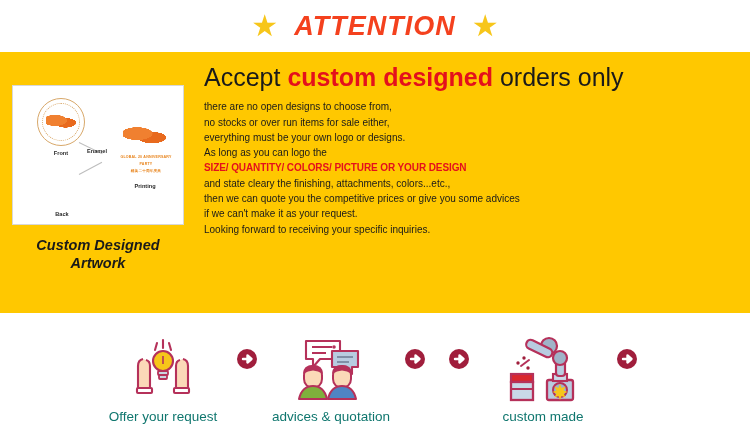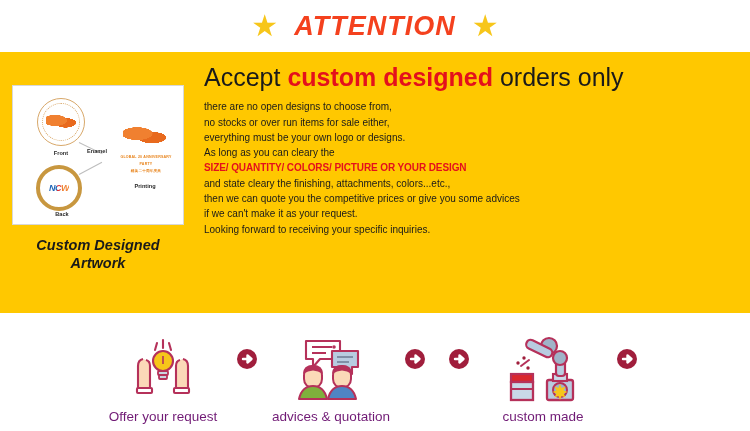--- a/index.html
+++ b/index.html
@@ -178,21 +178,21 @@
     align-items: center; justify-content: flex-end;
     height: 104px;
   }
   .step-icon {
     height: 66px;
     display: flex; align-items: center; justify-content: center;
   }
   .step-label {
     margin-top: 7px;
     font-size: 13.5px;
-    color: #701a75;
+    color: #0f766e;
     white-space: nowrap;
     text-align: center;
   }
   .arrow-sep {
     width: 44px;
     display: flex; align-items: center; justify-content: center;
     padding-bottom: 26px;
   }
 </style>
 </head>
@@ -213,23 +213,20 @@
 
         <div class="badge-front">
           <div class="mini-logo"></div>
         </div>
         <div class="lbl lbl-front">Front</div>
 
         <div class="connector conn-1"></div>
         <div class="connector conn-2"></div>
         <div class="lbl lbl-enamel">Enamel</div>
 
-        <div class="badge-back">
-          <div class="ncw">NCW</div>
-        </div>
         <div class="lbl lbl-back">Back</div>
 
         <div class="print-logo"></div>
         <div class="print-text">
           <div>GLOBAL 20  ANNIVERSARY PARTY</div>
           <div>精美二十周年庆典</div>
         </div>
         <div class="lbl lbl-print">Printing</div>
 
       </div>
@@ -240,21 +237,21 @@
     </div>
 
     <div class="copy-col">
       <div class="headline">
         <span>Accept </span><span class="hl-red">custom designed</span><span> orders only</span>
       </div>
       <div>
         <div class="body-line">there are no open designs to choose from,</div>
         <div class="body-line">no stocks or over run items for sale either,</div>
         <div class="body-line">everything must be your own logo or designs.</div>
-        <div class="body-line">As long as you can cleary the</div>
+        <div class="body-line">As long as you can logo the</div>
         <div class="body-line em">SIZE/ QUANTITY/ COLORS/ PICTURE OR YOUR DESIGN</div>
         <div class="body-line">and state cleary the finishing, attachments, colors...etc.,</div>
         <div class="body-line">then we can quote you the competitive prices or give you some advices</div>
         <div class="body-line">if we can't make it as your request.</div>
         <div class="body-line">Looking forward to receiving your specific inquiries.</div>
       </div>
     </div>
 
   </div>
 

